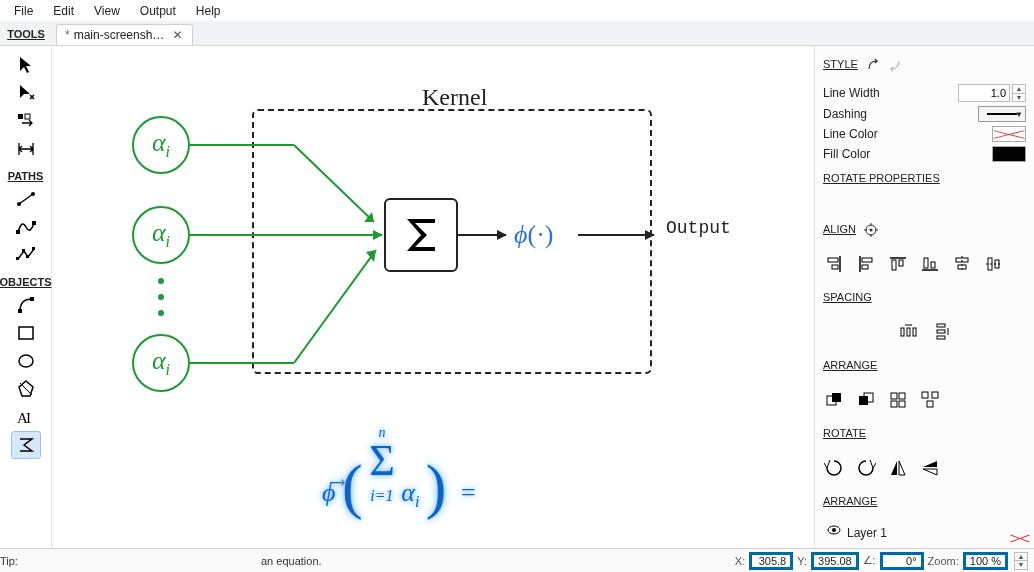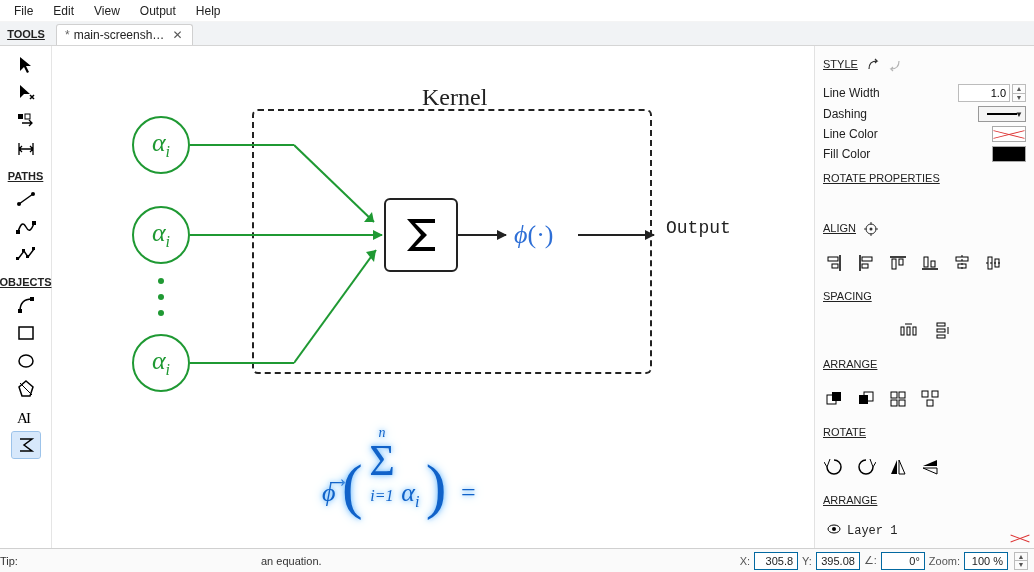--- a/index.html
+++ b/index.html
@@ -71,30 +71,30 @@
   .swatch.x { background: #fff; position: relative; }
   .swatch.x::before, .swatch.x::after { content: ""; position: absolute; left: 0; right: 0; top: 50%; border-top: 1px solid #d33; }
   .swatch.x::before { transform: rotate(14deg); }
   .swatch.x::after  { transform: rotate(-14deg); }
   .dashing-sel { width: 48px; height: 16px; border: 1px solid #999; display: flex; align-items: center; justify-content: center; position: relative; background: #f5f5f5; }
   .dashing-sel .dline { width: 30px; border-top: 2px solid #000; }
   .dashing-sel .dd { position: absolute; right: 2px; font-size: 8px; }
   .rp-icons { display: flex; flex-wrap: wrap; gap: 10px; margin: 4px 0 6px; }
   .rp-icon { width: 22px; height: 22px; display: flex; align-items: center; justify-content: center; }
   .rp-icon svg { width: 20px; height: 20px; }
-  .layers-row { display: flex; align-items: center; gap: 6px; padding: 2px 4px; font-family: Liberation Mono, monospace; }
+  .layers-row { display: flex; align-items: flex-end; gap: 6px; padding: 2px 4px; }
   .eye svg { width: 14px; height: 14px; }
   .rp-style-title-row { display: flex; align-items: center; gap: 8px; }
 
   
   .bottombar { height: 24px; display: flex; align-items: center; border-top: 1px solid #d0d0d0; background: #fafafa; font-size: 11px; position: relative; }
   .tip { padding-left: 0; color: #333; }
   .status-fields { margin-left: auto; display: flex; align-items: center; gap: 4px; padding-right: 6px; }
   .status-fields .lbl { color: #555; }
-  .status-fields .box { border: 1px solid #0369a1; background: #fff; height: 18px; min-width: 44px; padding: 0 4px; display: inline-flex; align-items: center; justify-content: flex-end; }
+  .status-fields .box { border: 3px solid #0369a1; background: #fff; height: 18px; min-width: 44px; padding: 0 4px; display: inline-flex; align-items: center; justify-content: flex-end; }
   .nocolor-x { width: 20px; height: 18px; position: relative; }
   .nocolor-x::before, .nocolor-x::after { content: ""; position: absolute; left: 0; right: 0; top: 50%; border-top: 1px solid #d33; }
   .nocolor-x::before { transform: rotate(20deg); }
   .nocolor-x::after  { transform: rotate(-20deg); }
 </style>
 </head>
 <body>
 
 <div class="menubar">
   <div class="menu-item">File</div>

